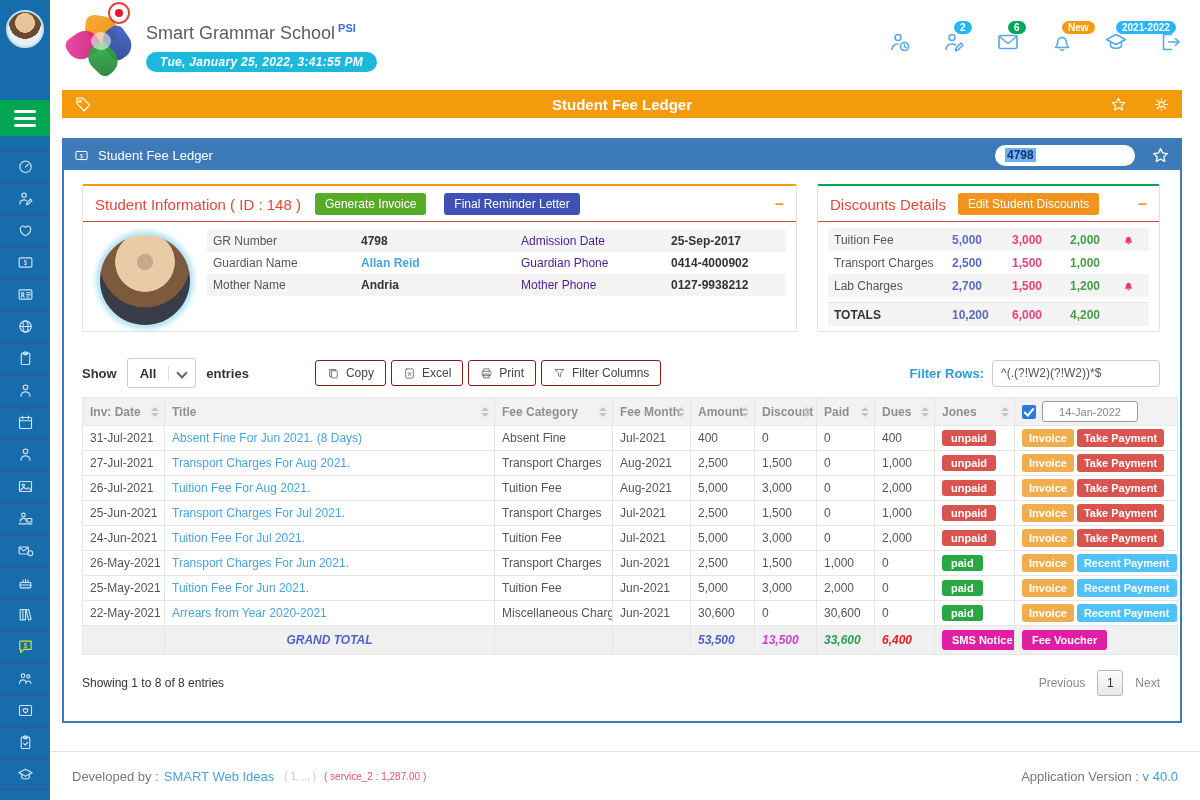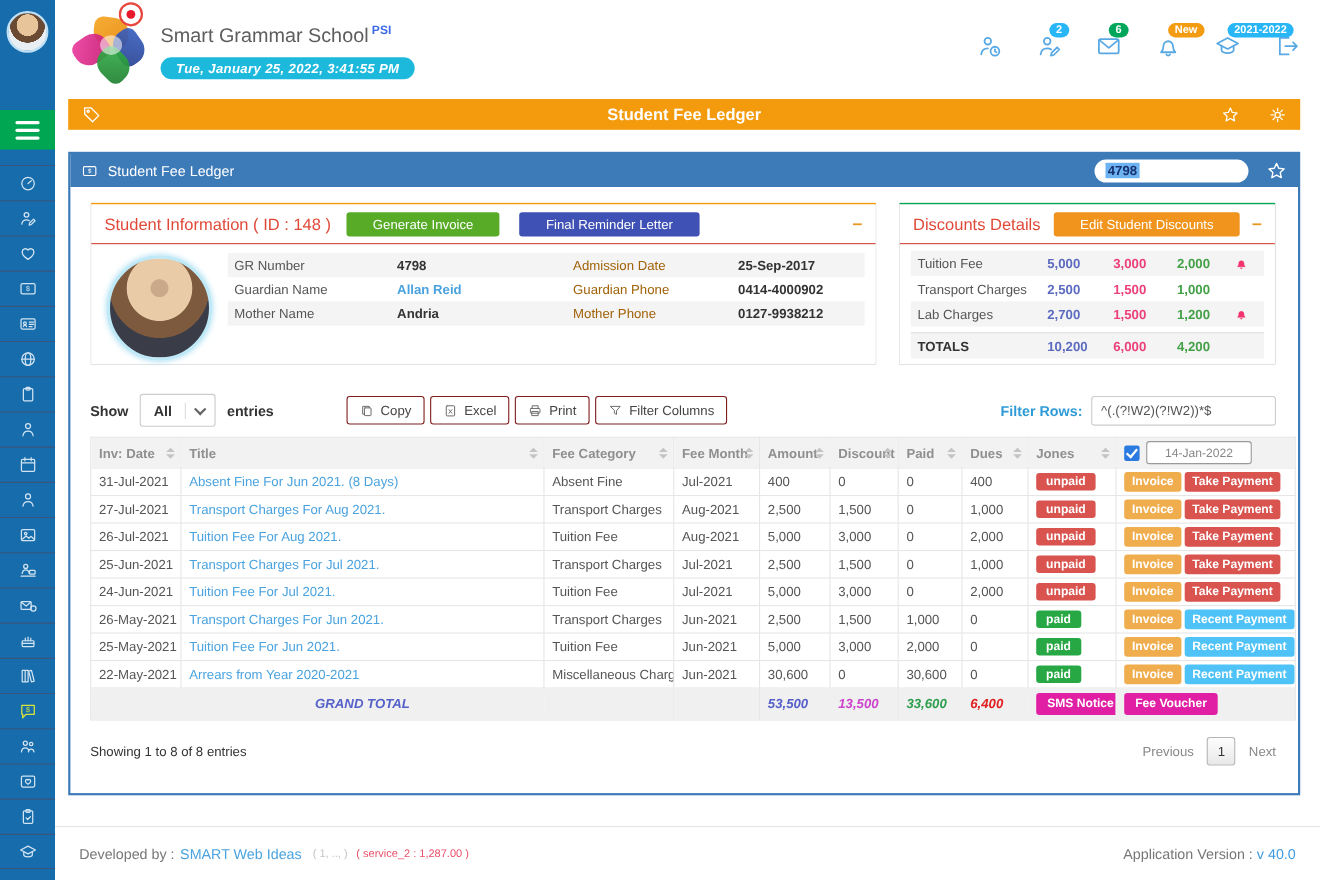--- a/index.html
+++ b/index.html
@@ -62,36 +62,36 @@
 
   .panel-body { padding:14px 20px 0 18px; }
   .cards-row { display:flex; gap:20px; }
 
   .card { border:1px solid #e2e2e2; background:#fff; border-radius:2px; }
   .card-student { width:715px; height:148px; border-top:2px solid #f39b0c; }
   .card-disc { width:343px; height:148px; border-top:2px solid #00a651; }
   .card-head { display:flex; align-items:center; padding:7px 12px 6px 12px; border-bottom:1px solid #cf4436; }
   .card-title { color:#e04938; font-size:15px; }
   .card-min { margin-left:auto; color:#e8971e; font-size:16px; font-weight:bold; cursor:pointer; line-height:10px; }
-  .btn { border:none; border-radius:3px; color:#fff; font-size:12px; padding:4px 24px; cursor:pointer; font-family:inherit; }
+  .btn { border:none; border-radius:3px; color:#fff; font-size:12px; padding:4px 10px; cursor:pointer; font-family:inherit; }
   .btn-green { background:#57ab27; margin-left:14px; }
   .btn-indigo { background:#3f51b5; margin-left:18px; }
   .btn-orange { background:#f0941d; margin-left:12px; font-size:12px; }
 
   .student-body { display:flex; padding:8px 10px 0 12px; }
   .photo { width:96px; height:96px; border-radius:50%; margin:2px 14px 0 2px; flex:none;
            border:3px solid #bfe9f7; box-shadow:0 0 6px #9fd9ef;
            background:radial-gradient(circle at 50% 30%, #caa98a 0 10%, #e9cba8 11% 38%, #7d5a3e 39% 58%, #3a3c48 59% 100%); }
   .info-table { flex:1; font-size:12px; }
   .info-row { display:flex; height:22px; align-items:center; padding:0 6px; }
   .info-row:nth-child(odd) { background:#f4f4f4; }
   .il { width:148px; color:#555; }
   .iv { width:160px; font-weight:bold; color:#333; }
   .iv.link { color:#4aa3df; cursor:pointer; }
-  .il2 { width:150px; color:#a16207; }
+  .il2 { width:150px; color:#4c1d95; }
   .iv2 { flex:1; font-weight:bold; color:#333; }
   .sun { width:13px; height:13px; color:#ff6d00; margin-left:4px; vertical-align:-2px; }
 
   .disc-body { padding:6px 10px 0 10px; font-size:12px; }
   .disc-row { display:flex; align-items:center; height:23px; padding:0 6px; }
   .disc-row:nth-child(odd) { background:#f4f4f4; }
   .dn { width:118px; color:#555; }
   .da { width:60px; font-weight:bold; color:#5c6bc0; }
   .dd { width:58px; font-weight:bold; color:#ec407a; }
   .dg { width:52px; font-weight:bold; color:#43a047; }

